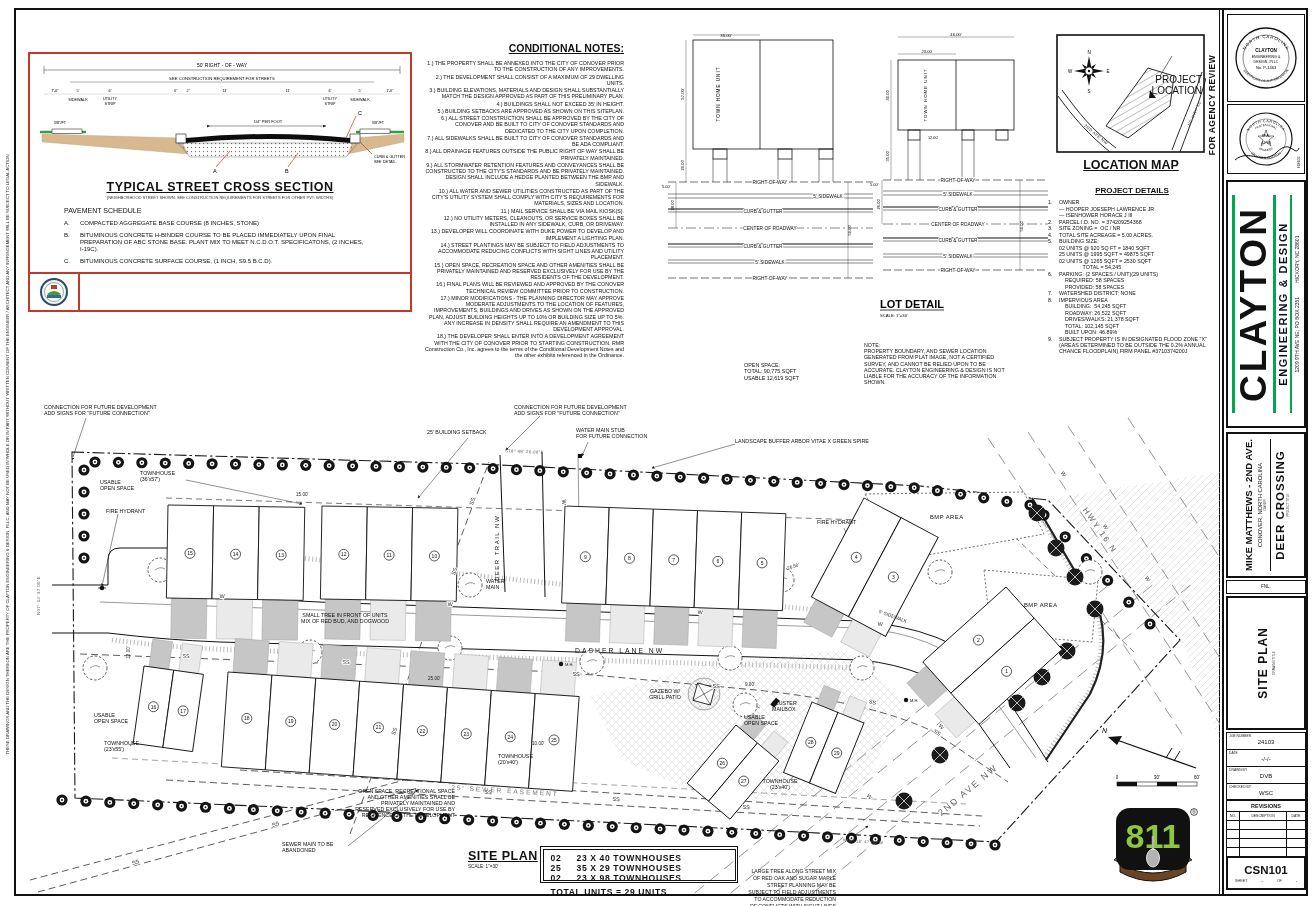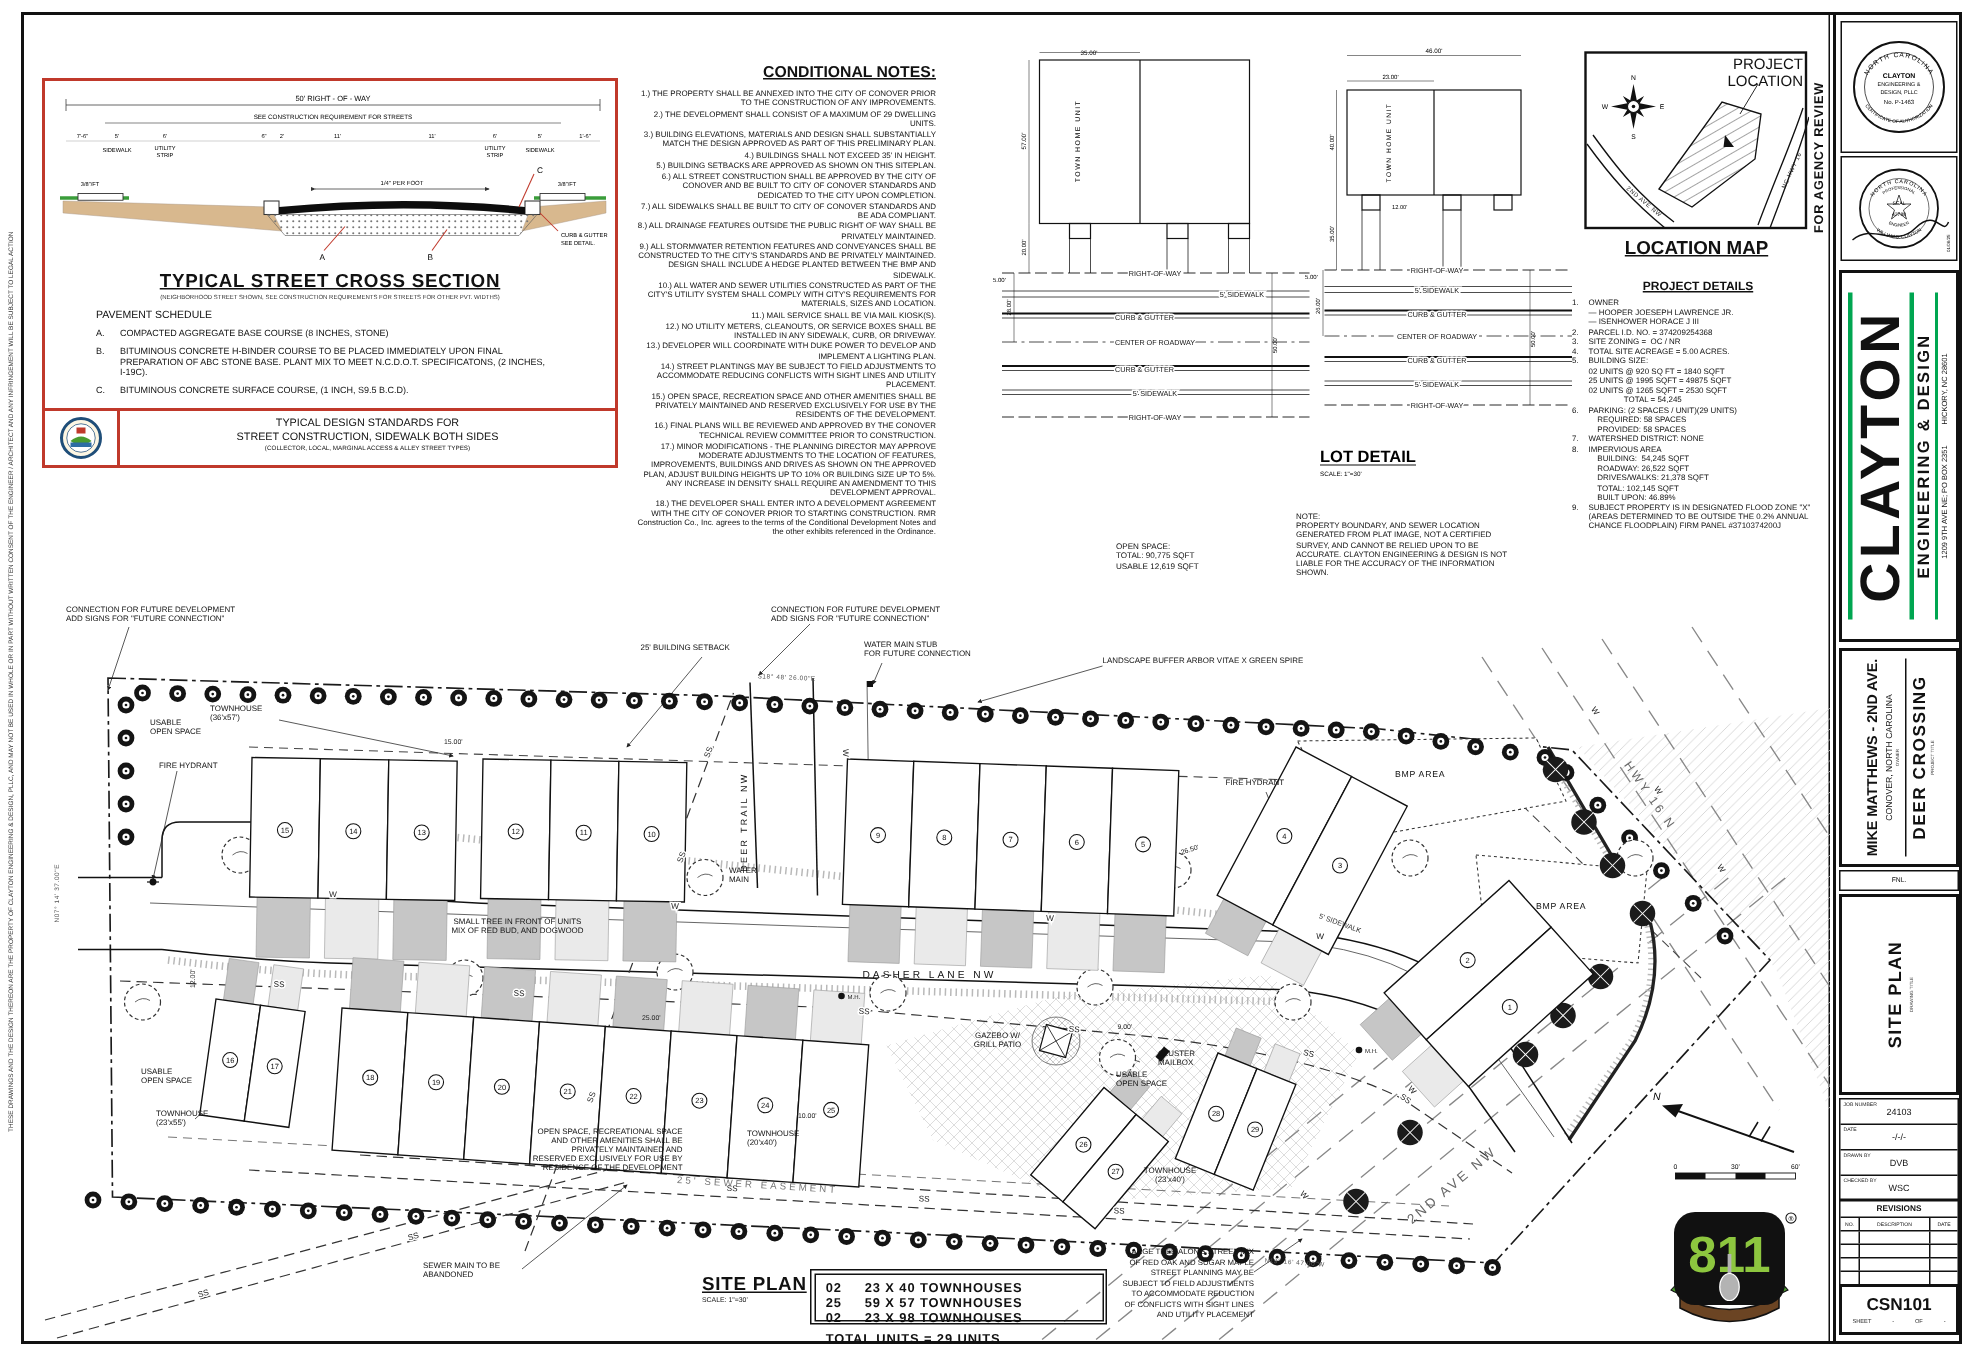--- a/index.html
+++ b/index.html
@@ -1,20 +1,20 @@
 <!DOCTYPE html>
 <html><head>
 <meta charset="utf-8">
 <style>
   html,body{margin:0;padding:0;}
   body{width:1315px;height:906px;position:relative;background:#fff;
        font-family:"Liberation Sans",sans-serif;overflow:hidden;color:#111;}
   .abs{position:absolute;}
   .co{position:absolute;font-size:5.3px;line-height:6.1px;white-space:pre-line;color:#111;}
-  .co-c{text-align:center;} .co-r{text-align:right;}
+  .co-c{text-align:center;} .co-r{text-align:right;margin-top:36px;}
   .dim{position:absolute;font-size:4.6px;color:#222;}
   .bearing{position:absolute;font-size:4.3px;color:#555;letter-spacing:.4px;}
   .roadlbl{position:absolute;color:#666;letter-spacing:2px;font-size:9px;text-align:center;}
   .note{font-size:5.3px;line-height:6.25px;margin-bottom:1px;}
   .pdrow{display:flex;font-size:5.3px;line-height:6px;margin-bottom:.5px;}
   .pdrow .n{width:11px;flex:none;}
   .pdrow .t{flex:1;white-space:pre-wrap;}
   .vrot{position:absolute;display:flex;align-items:center;justify-content:center;}
   .box{position:absolute;border:1.5px solid #111;background:#fff;box-sizing:border-box;}
   .fieldrow{position:relative;border-bottom:1px solid #111;height:17px;box-sizing:border-box;}
@@ -109,25 +109,20 @@
     </div>
   <div class="abs" style="left:0;bottom:0;width:380px;height:38px;border-top:2px solid #c0392b;display:flex;box-sizing:border-box;">
     <div style="width:50px;border-right:2px solid #c0392b;display:flex;align-items:center;justify-content:center;box-sizing:border-box;">
       <svg width="30" height="30" viewBox="-15 -15 30 30">
         <circle r="13" fill="#fdf6e3" stroke="#1f4e79" stroke-width="2"></circle>
         <circle r="9.5" fill="#fff" stroke="#1f4e79" stroke-width=".5"></circle>
         <path d="M-7,2 Q0,-4 7,2 Q0,7 -7,2Z" fill="#4a9b2f"></path>
         <rect x="-7" y="3" width="14" height="3" fill="#2e6da4"></rect>
         <rect x="-3" y="-7" width="6" height="4" fill="#c0392b"></rect>
       </svg>
-    </div>
-    <div style="flex:1;padding-top:3px;">
-      <div style="text-align:center;font-size:7.2px;">TYPICAL DESIGN STANDARDS FOR</div>
-      <div style="text-align:center;font-size:7.2px;">STREET CONSTRUCTION, SIDEWALK BOTH SIDES</div>
-      <div style="text-align:center;font-size:4.2px;margin-top:1px;">(COLLECTOR, LOCAL, MARGINAL ACCESS &amp; ALLEY STREET TYPES)</div>
     </div>
   </div>
 </div>
 
 <div class="abs" style="left:424px;top:42px;width:200px;text-align:right;">
   <div style="font-size:10.5px;font-weight:bold;text-decoration:underline;margin-bottom:6px;">CONDITIONAL NOTES:</div>
   <div>
       <div class="note">1.) THE PROPERTY SHALL BE ANNEXED INTO THE CITY OF CONOVER PRIOR TO THE CONSTRUCTION OF ANY IMPROVEMENTS.</div>
       <div class="note">2.) THE DEVELOPMENT SHALL CONSIST OF A MAXIMUM OF 29 DWELLING UNITS.</div>
       <div class="note">3.) BUILDING ELEVATIONS, MATERIALS AND DESIGN SHALL SUBSTANTIALLY MATCH THE DESIGN APPROVED AS PART OF THIS PRELIMINARY PLAN.</div>
@@ -1164,21 +1159,21 @@
 </div>
 <div class="abs" style="left:540px;top:846px;width:198px;height:37px;border:1.8px solid #111;box-sizing:border-box;">
   <div style="position:absolute;inset:1.5px;border:.8px solid #111;padding:3px 7px;box-sizing:border-box;">
     <div>
         <div style="display: flex; font-size: 8.6px; font-weight: bold; letter-spacing: 0.6px; line-height: 10px;">
           <span style="width: 26px; flex: 0 0 auto;">02</span>
           <span>23 X 40 TOWNHOUSES</span>
         </div>
         <div style="display: flex; font-size: 8.6px; font-weight: bold; letter-spacing: 0.6px; line-height: 10px;">
           <span style="width: 26px; flex: 0 0 auto;">25</span>
-          <span>59 X 57 TOWNHOUSES</span>
+          <span>35 X 29 TOWNHOUSES</span>
         </div>
         <div style="display: flex; font-size: 8.6px; font-weight: bold; letter-spacing: 0.6px; line-height: 10px;">
           <span style="width: 26px; flex: 0 0 auto;">02</span>
           <span>23 X 98 TOWNHOUSES</span>
         </div>
       </div>
     <div style="font-size:8.6px;font-weight:bold;letter-spacing:.6px;margin-top:4px;">TOTAL UNITS = 29 UNITS</div>
   </div>
 </div>
 

